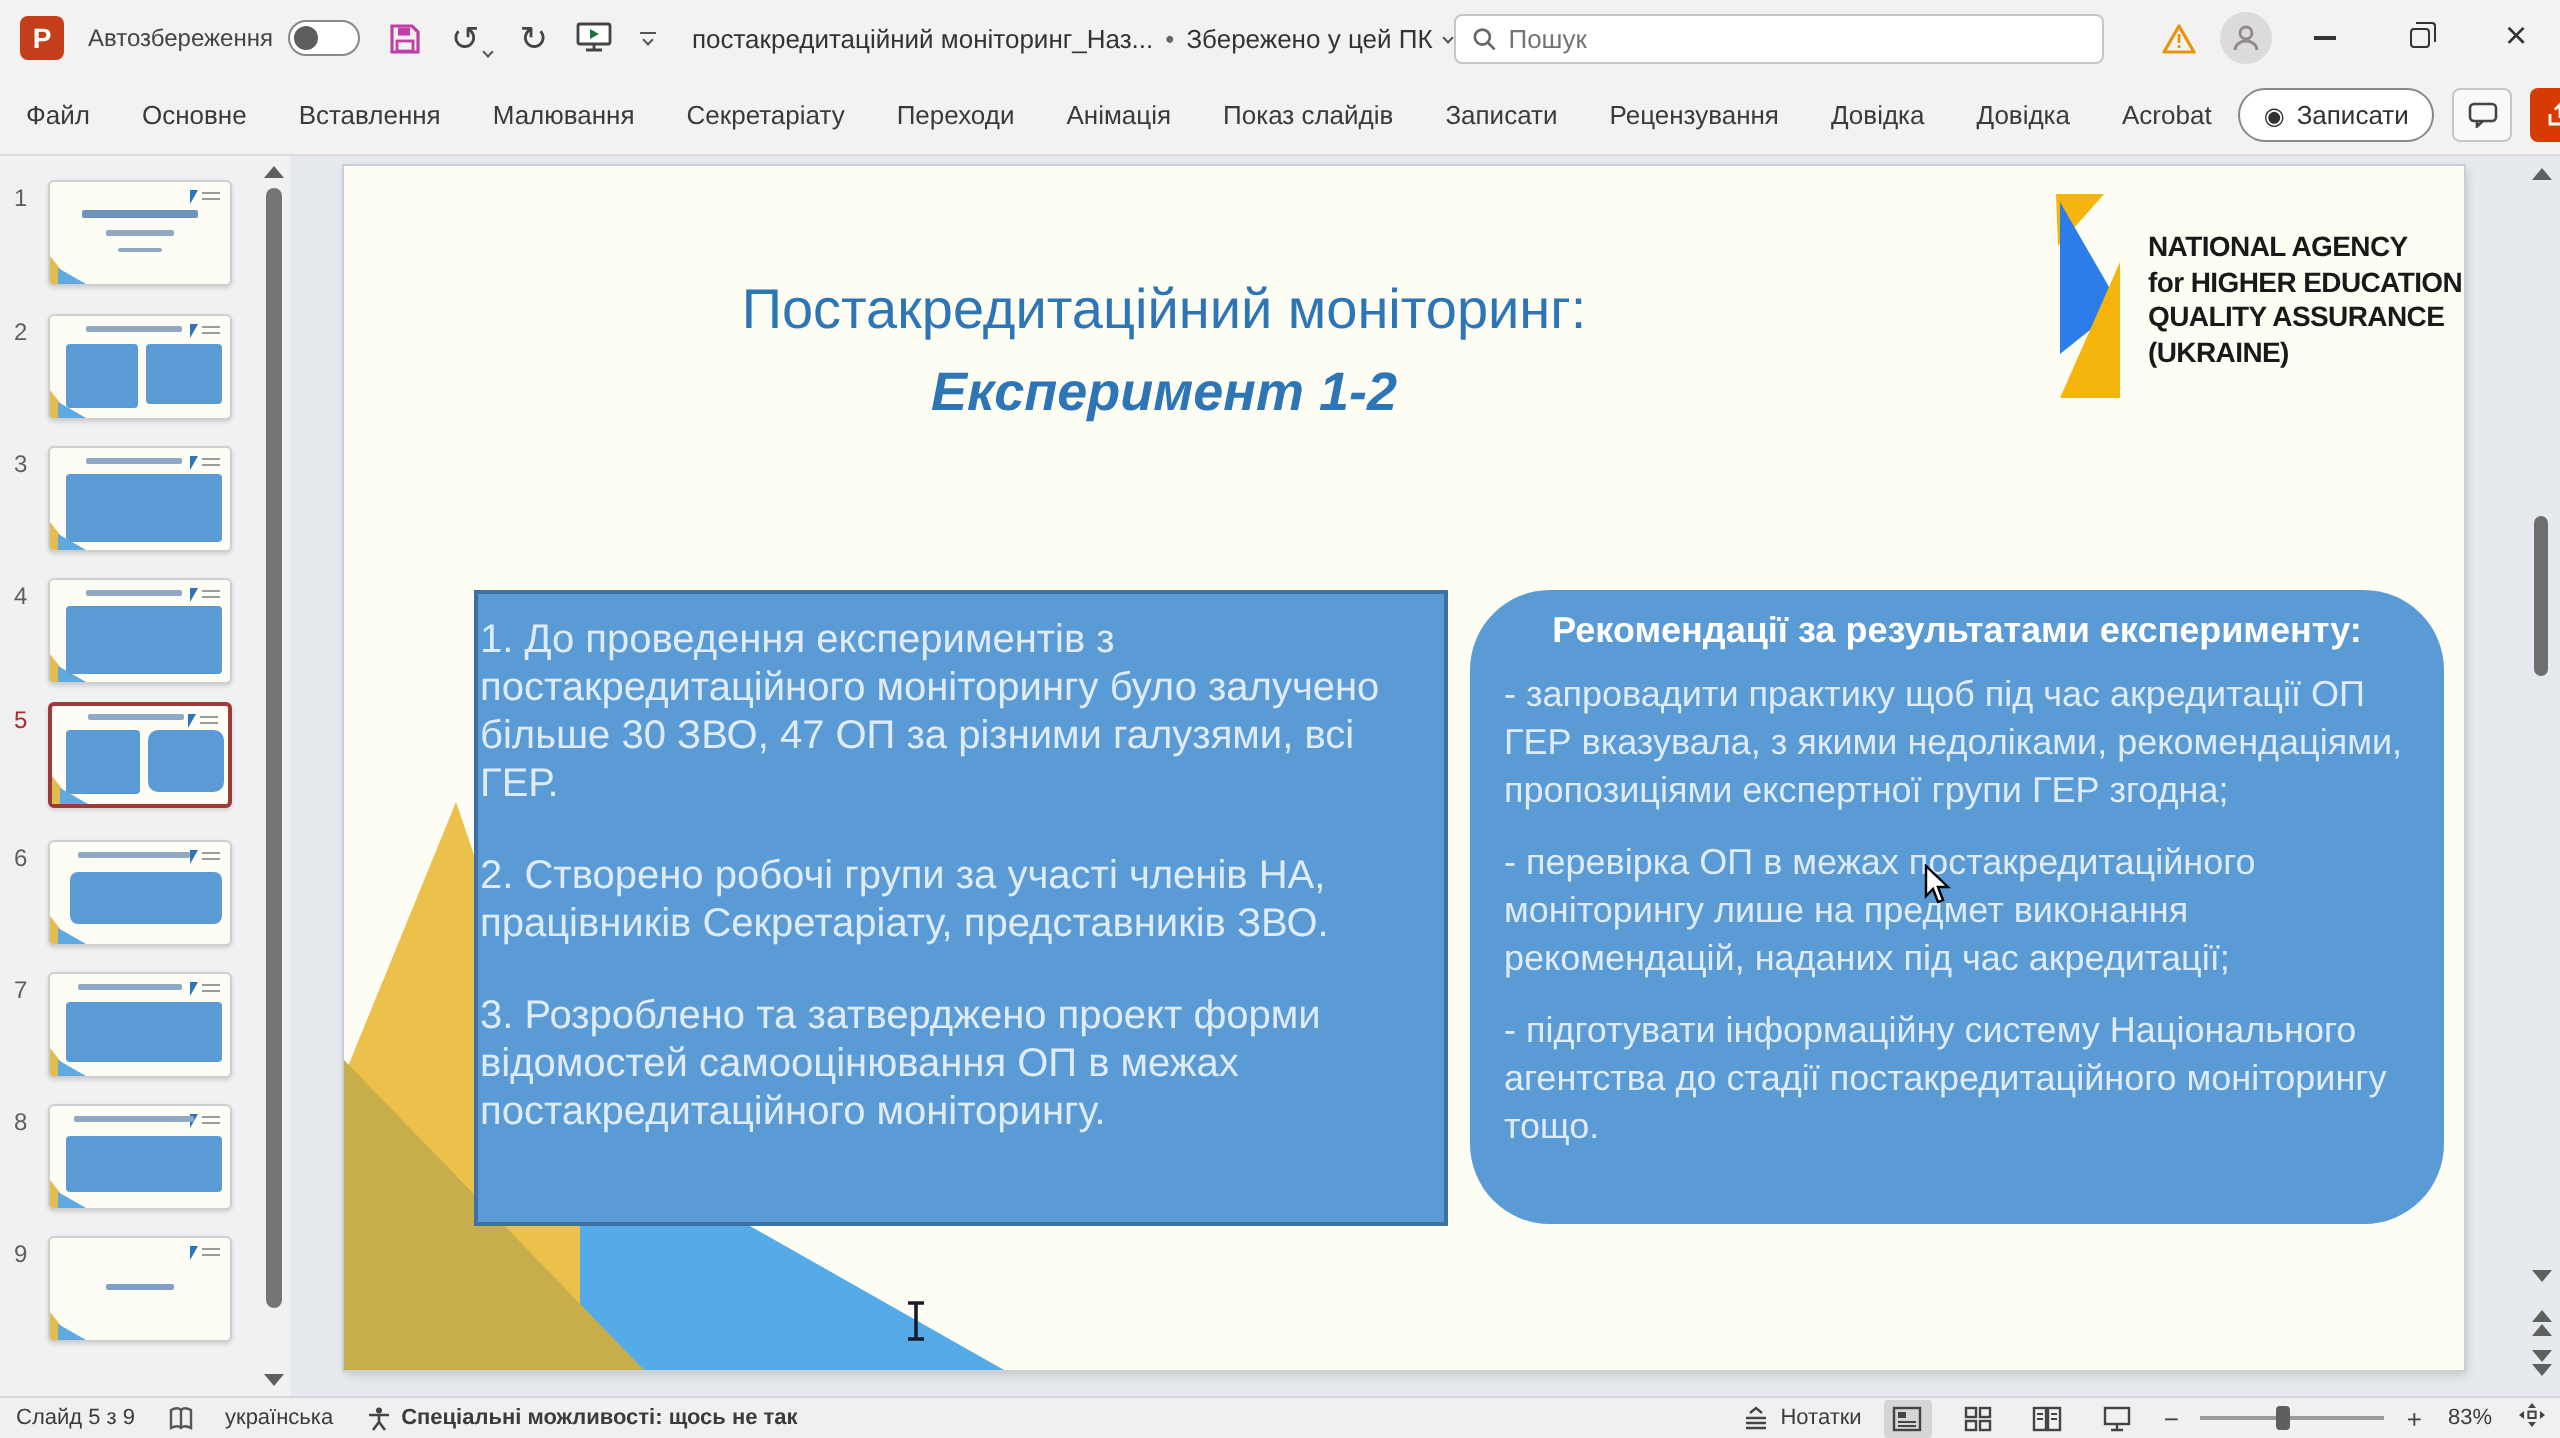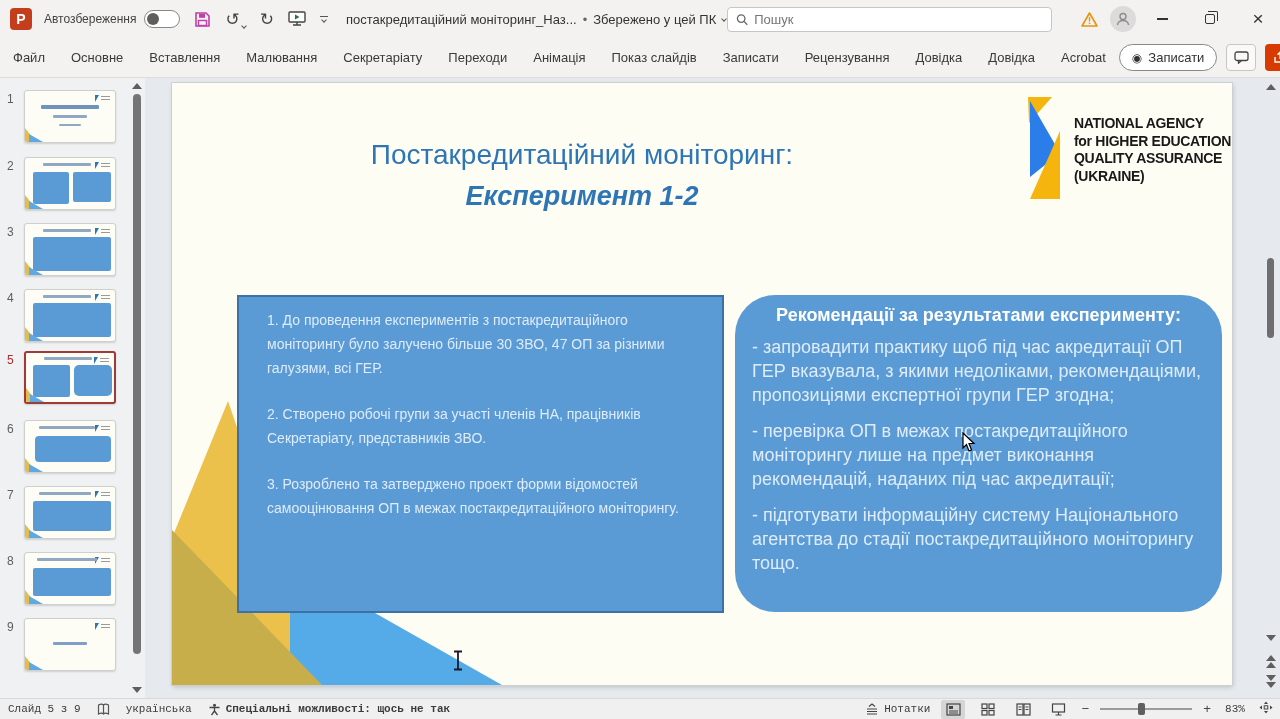--- a/index.html
+++ b/index.html
@@ -64,41 +64,41 @@
   
   .slide { position:absolute; left:27px; top:5px; width:1060px; height:602px; background:#FEFDF4; box-shadow:0 0 0 1px #CBD0D6, 1px 2px 5px rgba(0,0,0,.18); overflow:hidden; }
   .slide-title { position:absolute; left:10px; top:56px; width:800px; text-align:center; color:#2E75B6; }
   .slide-title .l1 { font-size:28px; font-weight:400; }
   .slide-title .l2 { font-size:27px; font-weight:700; font-style:italic; margin-top:10px; }
   .logo { position:absolute; left:836px; top:14px; width:216px; height:110px; }
   .logo-text { position:absolute; left:66px; top:18px; font-size:14px; font-weight:700; color:#191919; line-height:17.5px; letter-spacing:-0.3px; white-space:nowrap; }
   .decor-yellow { position:absolute; left:0; top:318px; width:160px; height:284px; background:#ECC14B; clip-path:polygon(56px 0, 0 137px, 0 284px, 153px 284px); }
   .decor-blue { position:absolute; left:118px; top:530px; width:215px; height:72px; background:#55ABE8; clip-path:polygon(0 0, 85px 0, 212px 72px, 0 72px); }
   .decor-olive { position:absolute; left:0; top:447px; width:155px; height:155px; background:#C8AD4B; clip-path:polygon(0 0, 0 155px, 150px 155px); }
-  .box-left { position:absolute; left:65px; top:212px; width:487px; height:318px; background:#5B9BD5; border:2px solid #3D70A4; padding:11px 28px; color:#DEEBF8; font-size:14px; line-height:24px; }
+  .box-left { position:absolute; left:65px; top:212px; width:487px; height:318px; background:#5B9BD5; border:2px solid #3D70A4; padding:11px 1px; color:#DEEBF8; font-size:20px; line-height:24px; }
   .box-left p { margin-bottom:22px; }
   .box-right { position:absolute; left:563px; top:212px; width:487px; height:317px; background:#5B9BD5; border-radius:40px; padding:6px 17px; color:#DEEBF8; font-size:18px; line-height:24px; }
   .box-right .hdr { text-align:center; font-weight:700; color:#FFFFFF; margin:2px 0 8px; }
   .box-right p { margin-bottom:12px; }
   .cursor-arrow { position:absolute; left:790px; top:349px; }
   .cursor-ibeam { position:absolute; left:280px; top:567px; }
 
   
   .v-scroll { position:absolute; right:0; top:0; width:18px; bottom:0; }
   .tri-up { width:0; height:0; border-left:5px solid transparent; border-right:5px solid transparent; border-bottom:6px solid #5F5F5F; }
   .tri-down { width:0; height:0; border-left:5px solid transparent; border-right:5px solid transparent; border-top:6px solid #5F5F5F; }
   .v-scroll .tri-up { position:absolute; left:4px; top:6px; }
   .v-scroll .thumb { position:absolute; left:5px; top:180px; width:7px; height:80px; background:#6E6E6E; border-radius:4px; }
   .v-scroll .tri-down { position:absolute; left:4px; top:557px; }
   .dbl { position:absolute; left:4px; display:flex; flex-direction:column; gap:1px; }
   .dbl .tri-up, .dbl .tri-down { position:static; }
   .dbl-up { top:577px; } .dbl-down { top:597px; }
 
   
-  .statusbar { position:absolute; left:0; right:0; bottom:0; height:21px; background:#F0F0F0; border-top:1px solid #D8D8D8; display:flex; align-items:center; font-size:11px; color:#3B3B3B;font-family:Liberation Mono, monospace; }
+  .statusbar { position:absolute; left:0; right:0; bottom:0; height:21px; background:#F0F0F0; border-top:1px solid #D8D8D8; display:flex; align-items:center; font-size:11px; color:#3B3B3B; }
   .sb-item { display:flex; align-items:center; gap:5px; white-space:nowrap; }
   .sb-left { display:flex; align-items:center; gap:16px; padding-left:8px; }
   .sb-acc-text { font-weight:700; }
   .sb-right { margin-left:auto; display:flex; align-items:center; gap:11px; padding-right:7px; }
   .viewbtn { width:24px; height:19px; display:flex; align-items:center; justify-content:center; border-radius:2px; }
   .viewbtn.active { background:#D5D5D5; }
   .zoom-track { position:relative; width:92px; height:2px; background:#9B9B9B; }
   .zoom-track .zthumb { position:absolute; left:38px; top:-5px; width:7px; height:12px; background:#5F5F5F; border-radius:2px; }
   .zoom-sign { font-size:13px; color:#444; }
   .zoom-pct { font-size:11px; color:#3B3B3B; min-width:26px; text-align:center; }

